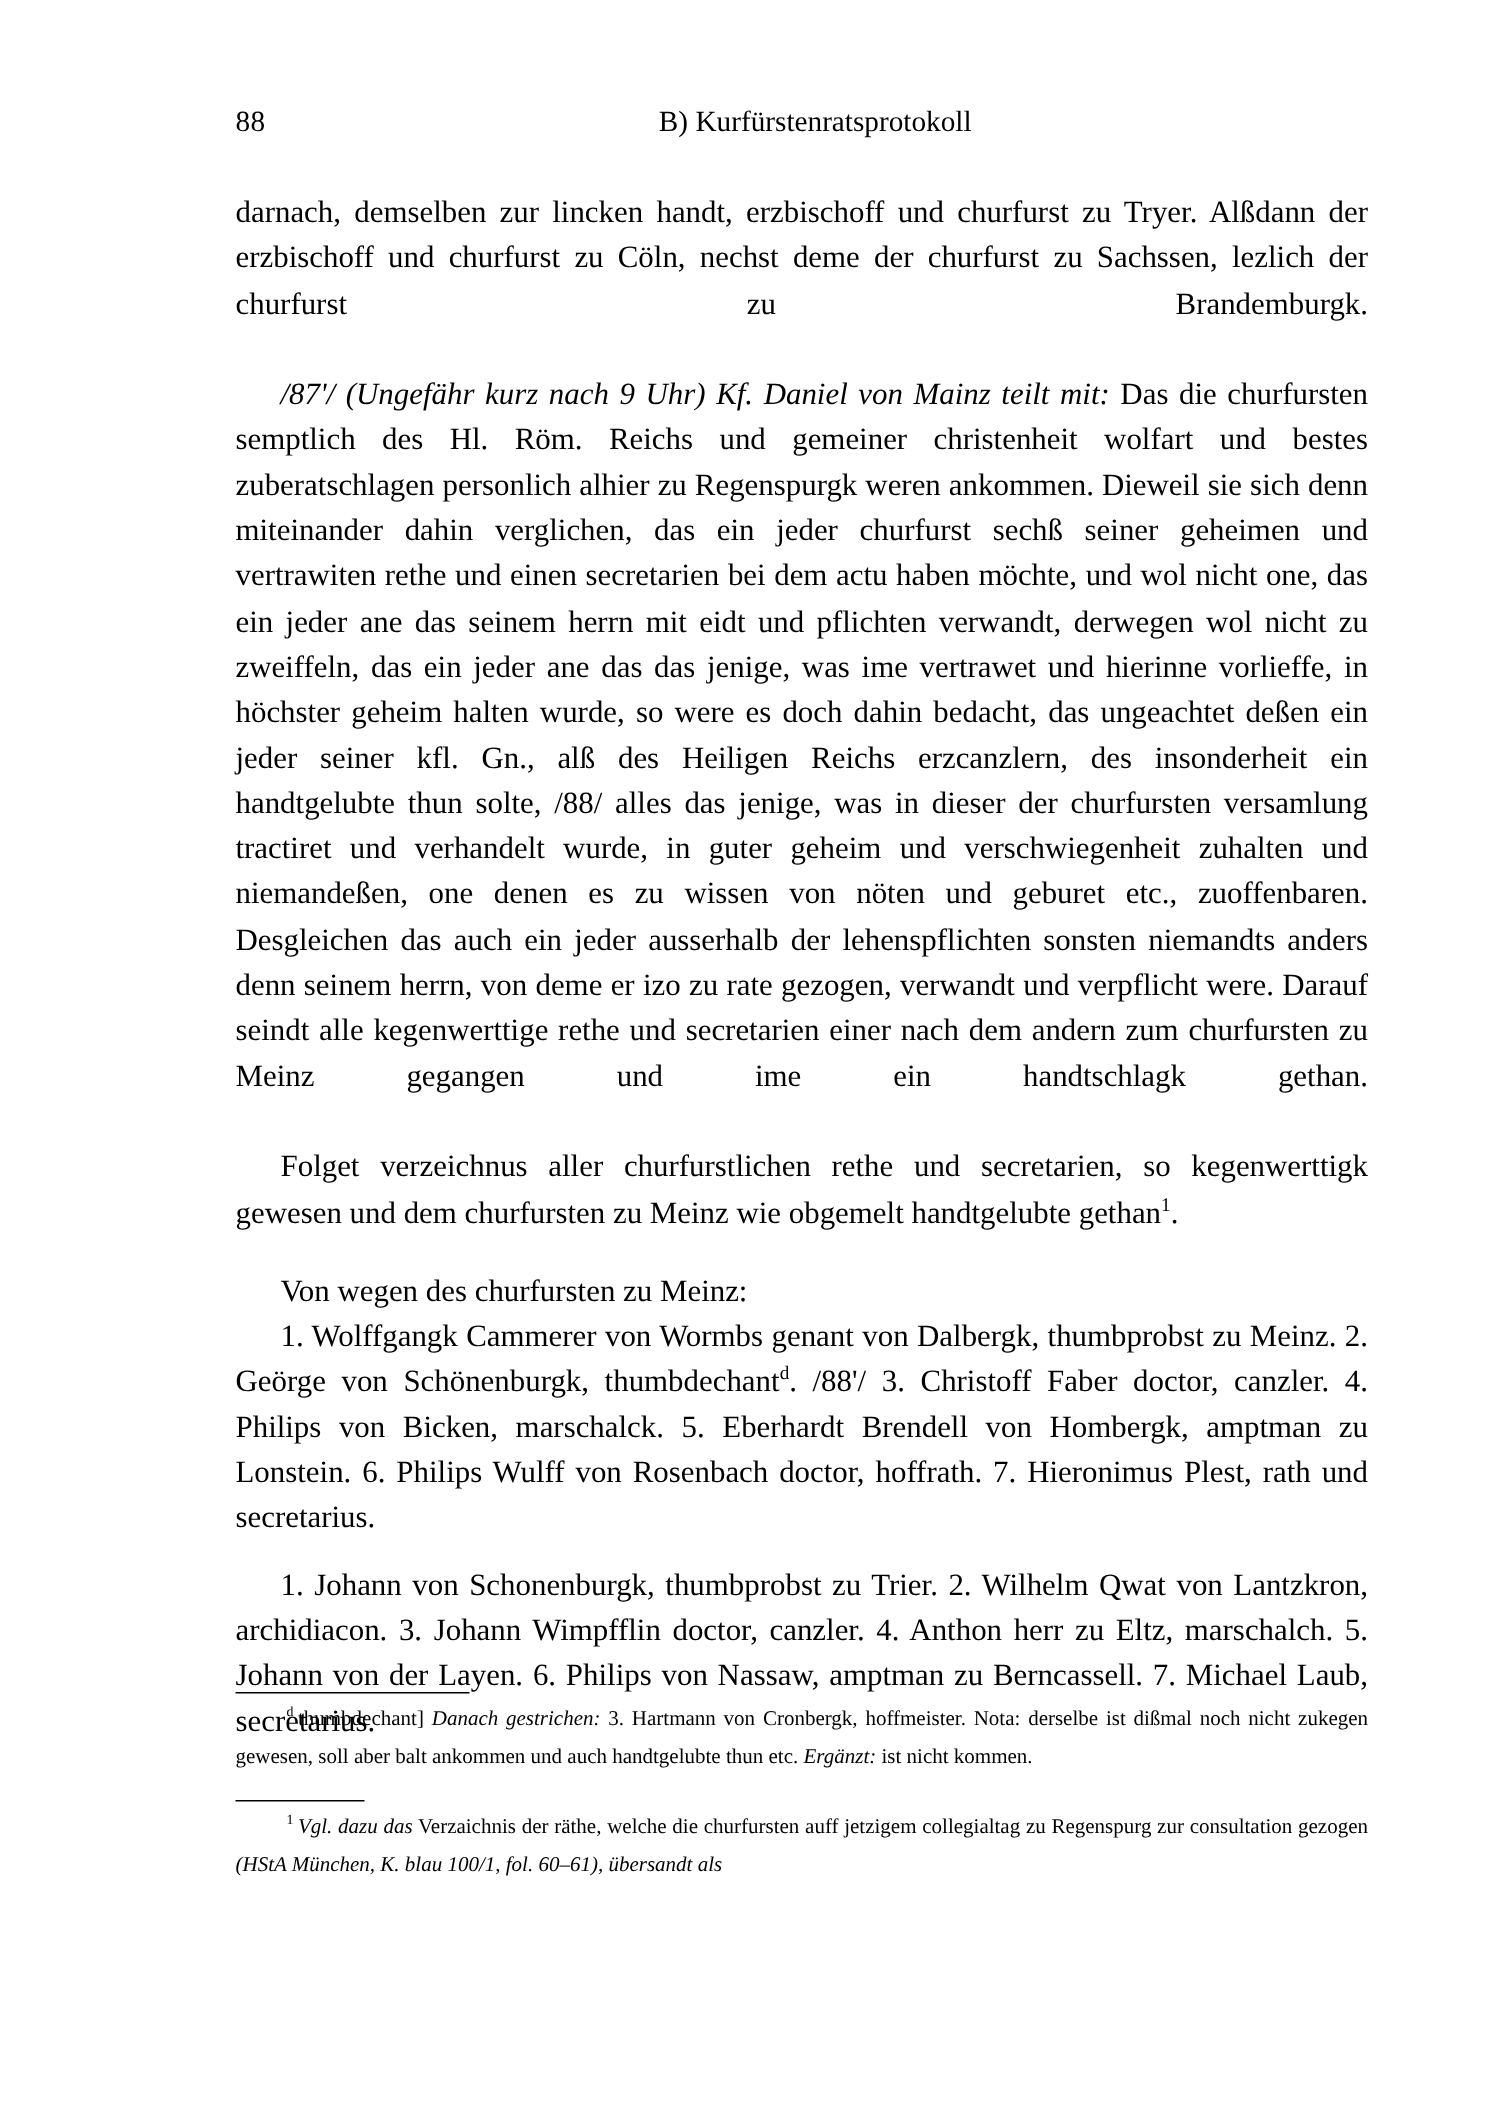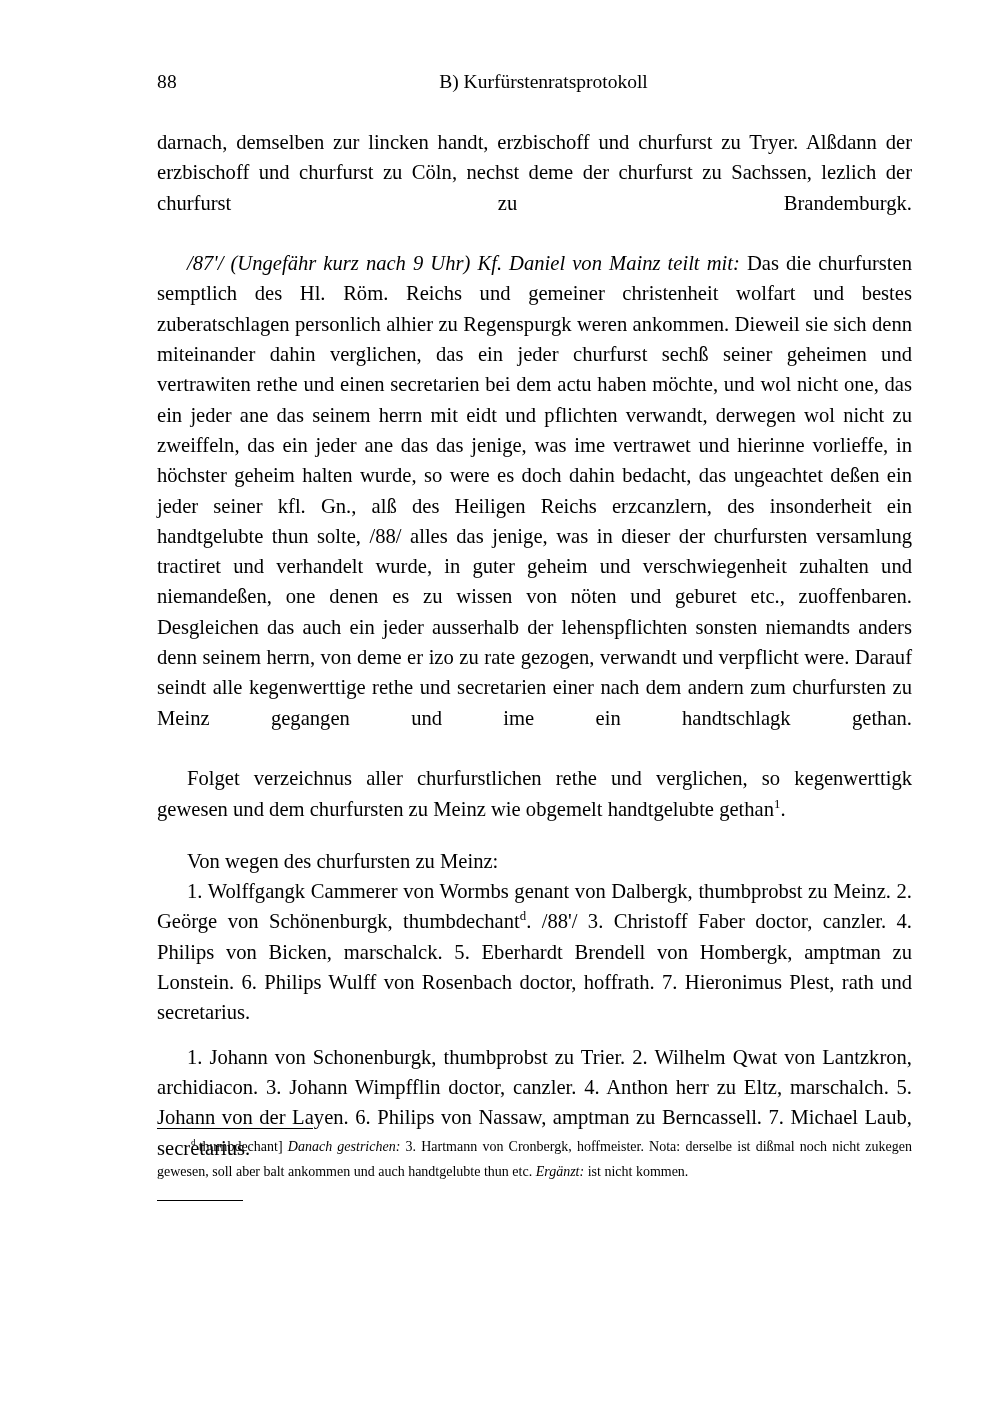--- a/index.html
+++ b/index.html
@@ -145,21 +145,21 @@
       <span class="folio">88</span>
       <span class="title">B) Kurfürstenratsprotokoll</span>
     </div>
 
     <div class="body-block">
 
       <p class="para"><span>darnach, demselben zur lincken handt, erzbischoff und churfurst zu Tryer. Alßdann der erzbischoff und churfurst zu Cöln, nechst deme der churfurst zu Sachssen, lezlich der churfurst zu Brandemburgk.</span></p>
 
       <p class="para indent"><i>/87'/ (Ungefähr kurz nach 9 Uhr) Kf. Daniel von Mainz teilt mit:</i><span> Das die churfursten semptlich des Hl. Röm. Reichs und gemeiner christenheit wolfart und bestes zuberatschlagen personlich alhier zu Regenspurgk weren ankommen. Dieweil sie sich denn miteinander dahin verglichen, das ein jeder churfurst sechß seiner geheimen und vertrawiten rethe und einen secretarien bei dem actu haben möchte, und wol nicht one, das ein jeder ane das seinem herrn mit eidt und pflichten verwandt, derwegen wol nicht zu zweiffeln, das ein jeder ane das das jenige, was ime vertrawet und hierinne vorlieffe, in höchster geheim halten wurde, so were es doch dahin bedacht, das ungeachtet deßen ein jeder seiner kfl. Gn., alß des Heiligen Reichs erzcanzlern, des insonderheit ein handtgelubte thun solte, /88/ alles das jenige, was in dieser der churfursten versamlung tractiret und verhandelt wurde, in guter geheim und verschwiegenheit zuhalten und niemandeßen, one denen es zu wissen von nöten und geburet etc., zuoffenbaren. Desgleichen das auch ein jeder ausserhalb der lehenspflichten sonsten niemandts anders denn seinem herrn, von deme er izo zu rate gezogen, verwandt und verpflicht were. Darauf seindt alle kegenwerttige rethe und secretarien einer nach dem andern zum churfursten zu Meinz gegangen und ime ein handtschlagk gethan.</span></p>
 
-      <p class="para indent noflush"><span>Folget verzeichnus aller churfurstlichen rethe und verglichen, so kegenwerttigk gewesen und dem churfursten zu Meinz wie obgemelt handtgelubte gethan</span><sup>1</sup><span>.</span></p>
+      <p class="para indent noflush"><span>Folget verzeichnus aller churfurstlichen rethe und secretarien, so kegenwerttigk gewesen und dem churfursten zu Meinz wie obgemelt handtgelubte gethan</span><sup>1</sup><span>.</span></p>
 
       <div class="section-gap"></div>
 
       <p class="para indent noflush"><span>Von wegen des churfursten zu Meinz:</span></p>
 
       <p class="para indent noflush"><span>1. Wolffgangk Cammerer von Wormbs genant von Dalbergk, thumbprobst zu Meinz. 2. Geörge von Schönenburgk, thumbdechant</span><sup>d</sup><span>. /88'/ 3. Christoff Faber doctor, canzler. 4. Philips von Bicken, marschalck. 5. Eberhardt Brendell von Hombergk, amptman zu Lonstein. 6. Philips Wulff von Rosenbach doctor, hoffrath. 7. Hieronimus Plest, rath und secretarius.</span></p>
 
       <div class="section-gap small"></div>
 
 
@@ -170,17 +170,18 @@
 
   <div class="footnotes">
 
     <div class="fn-block">
       <hr class="fn-rule wide">
       <p class="fn-text noflush"><span class="fn-marker">d</span><span>thumbdechant]</span> <i>Danach gestrichen:</i><span> 3. Hartmann von Cronbergk, hoffmeister. Nota: derselbe ist dißmal noch nicht zukegen gewesen, soll aber balt ankommen und auch handtgelubte thun etc. </span><i>Ergänzt:</i><span> ist nicht kommen.</span></p>
     </div>
 
     <div class="fn-block">
       <hr class="fn-rule narrow">
+      <p class="fn-text noflush"><span class="fn-marker">1</span><i>Vgl. dazu das</i><span> Verzaichnis der räthe, welche die churfursten auff jetzigem collegialtag zu Regenspurg zur consultation gezogen </span><i>(HStA München, K. blau 100/1, fol. 60–61), übersandt als</i></p>
     </div>
 
   </div>
 
 </div>
 
 </body></html>

